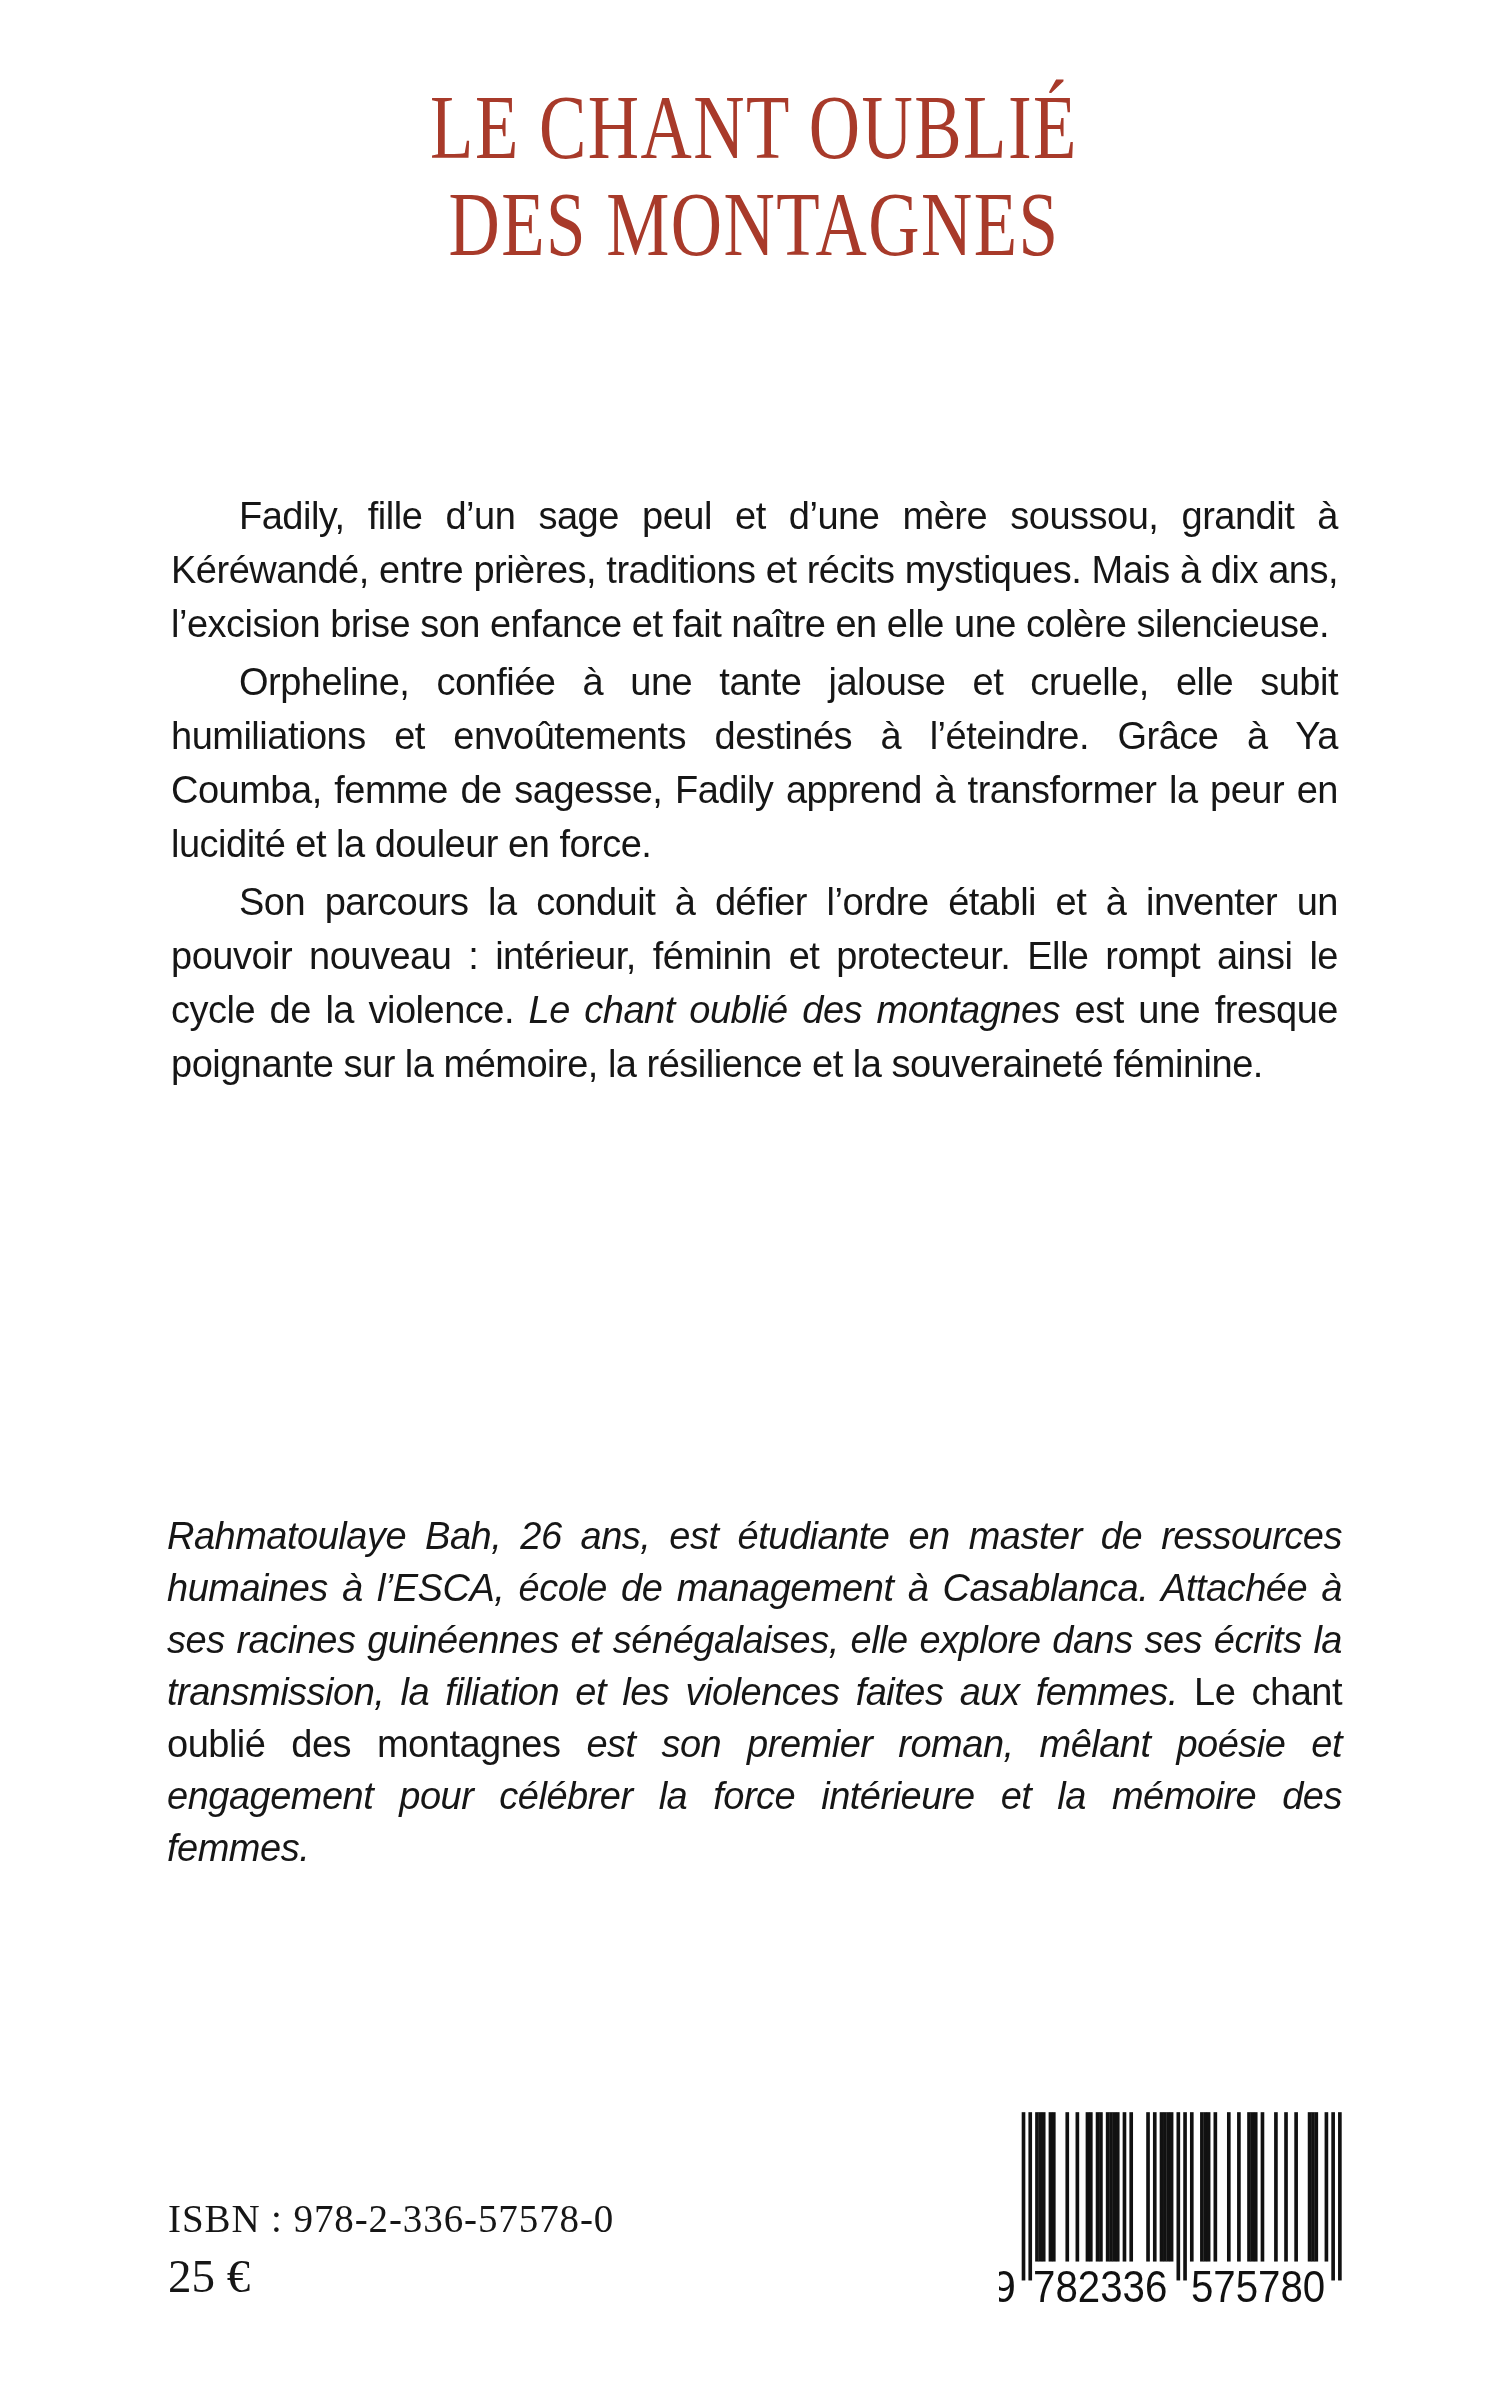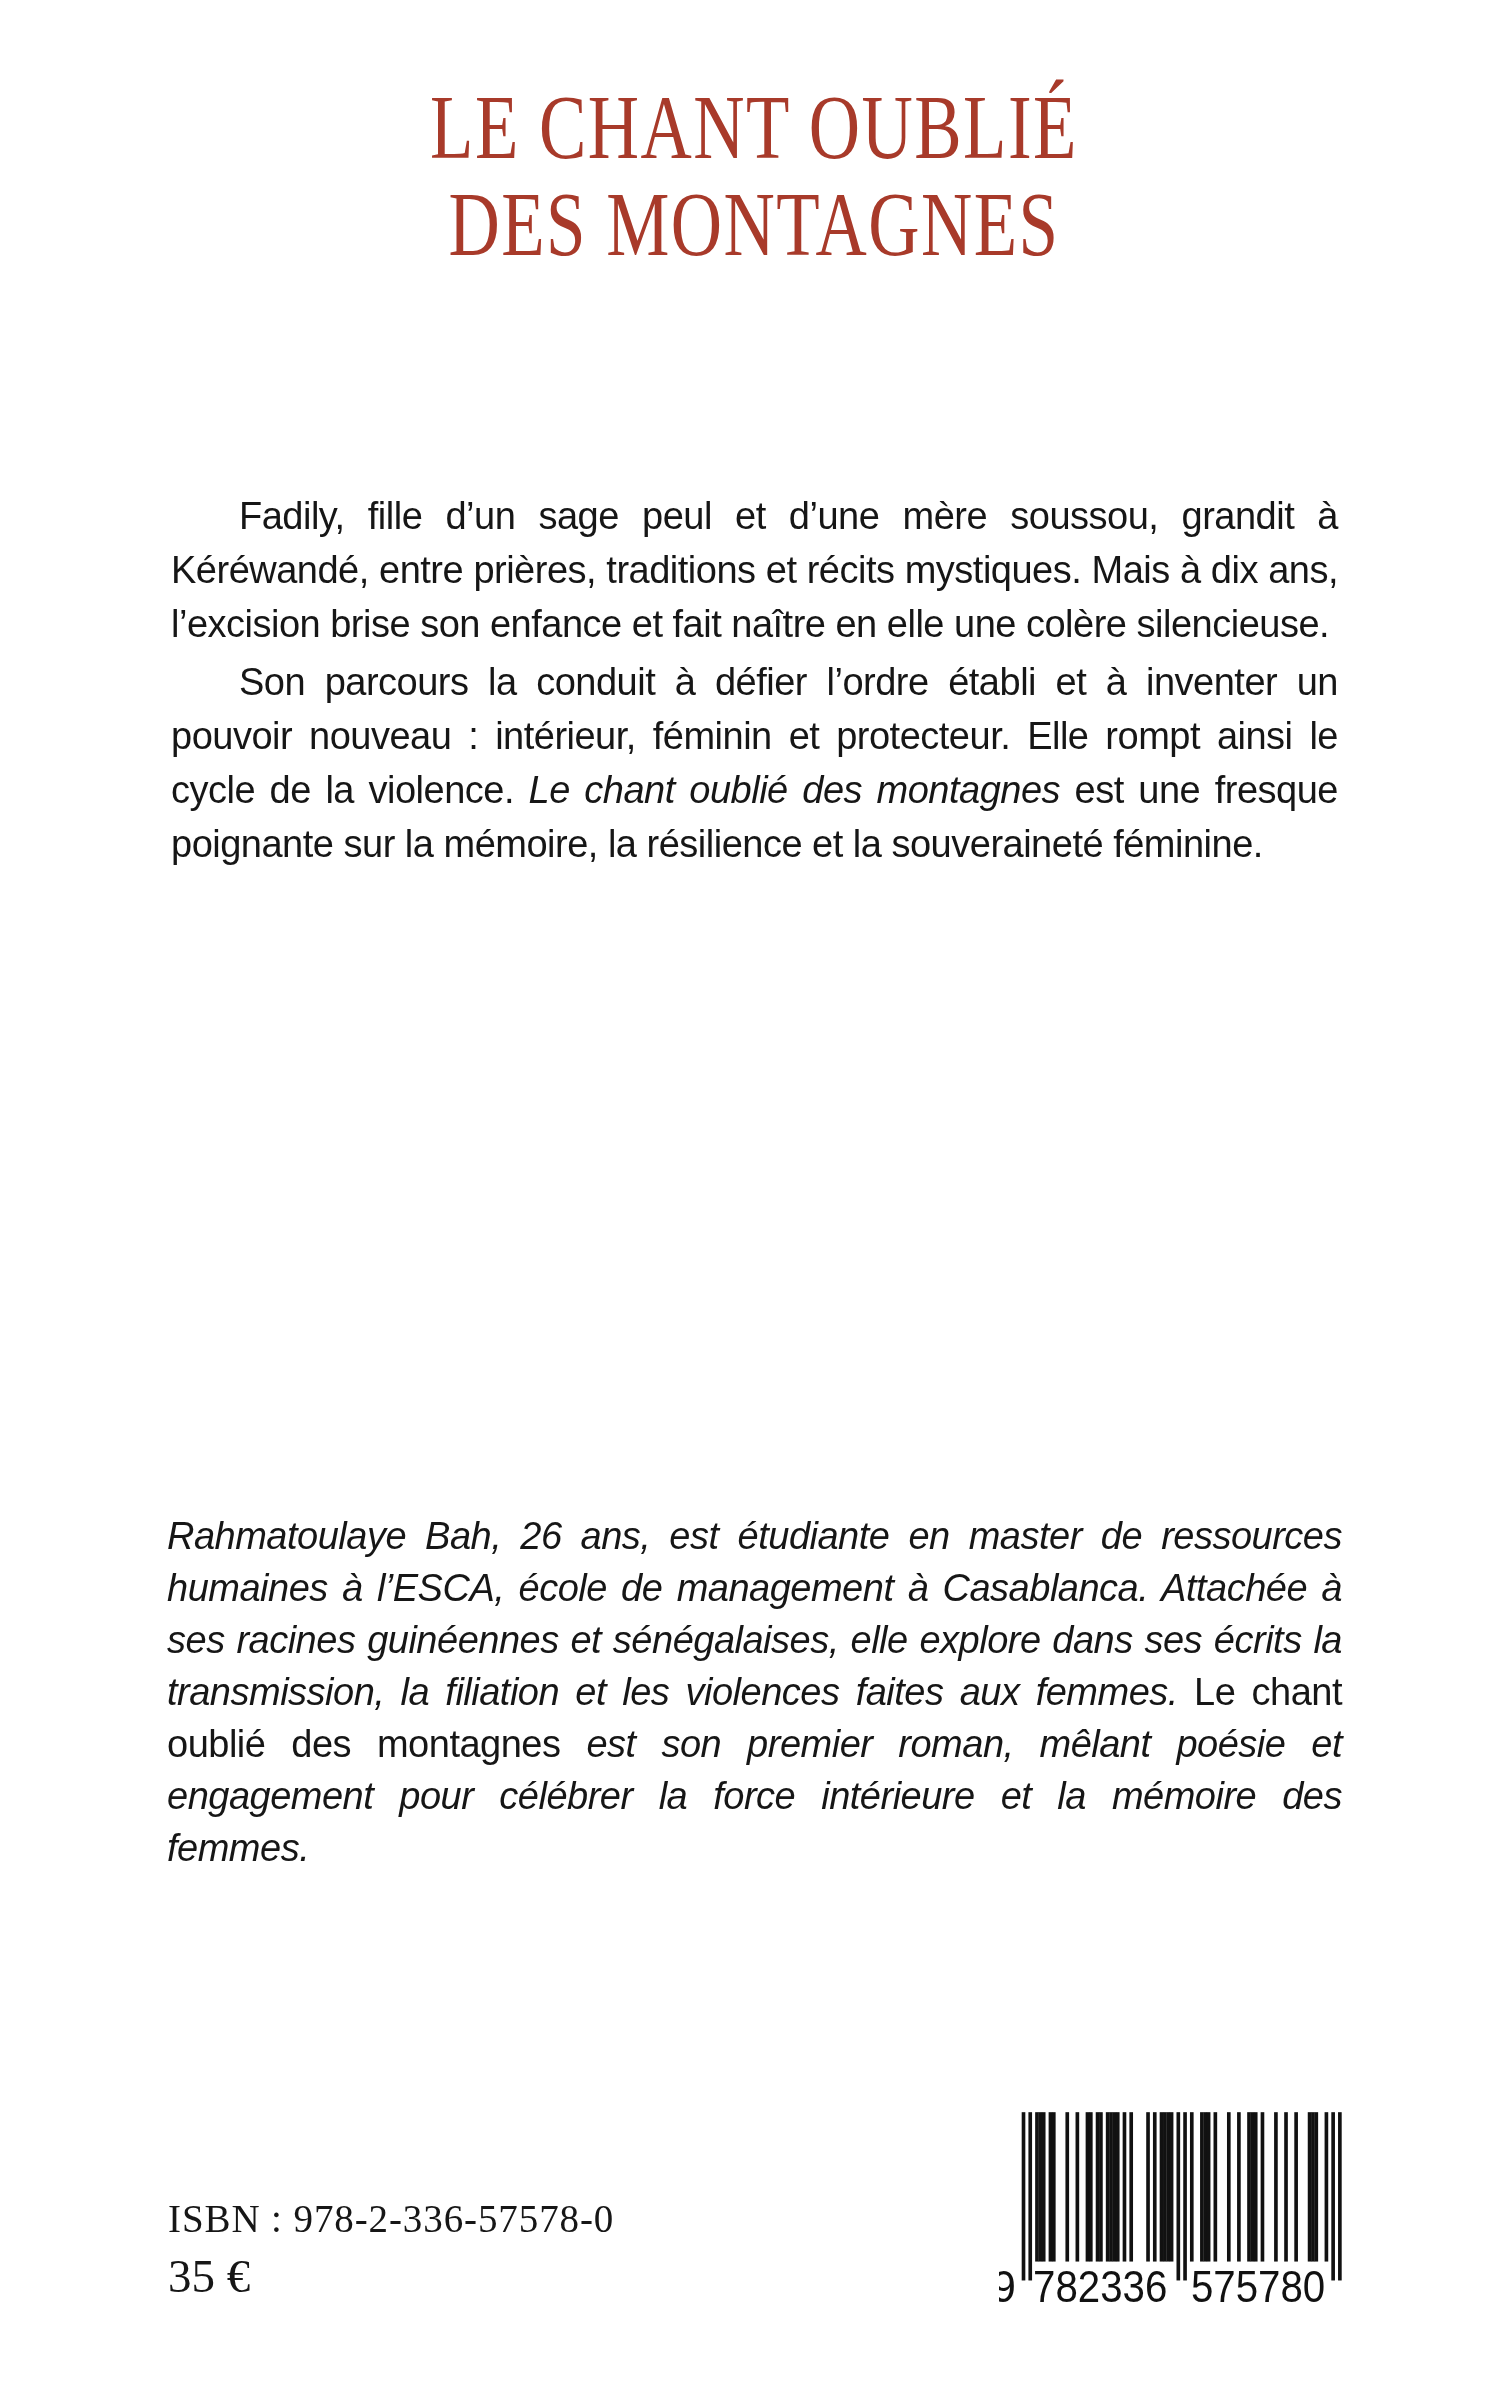--- a/index.html
+++ b/index.html
@@ -87,27 +87,28 @@
 
 <div class="page">
 
   <h1 class="title">
     <span class="title-line" style="color: rgb(168, 58, 42);">LE CHANT OUBLIÉ</span>
     <span class="title-line" style="color: rgb(168, 58, 42);">DES MONTAGNES</span>
   </h1>
 
   <div class="synopsis">
     <p class="para"><span class="run-n">Fadily, fille d’un sage peul et d’une mère soussou, grandit à Kéréwandé, entre prières, traditions et récits mystiques. Mais à dix ans, l’excision brise son enfance et fait naître en elle une colère silencieuse.</span></p>
+    <p class="para"><span class="run-n">Orpheline, confiée à une tante jalouse et cruelle, elle subit humiliations et envoûtements destinés à l’éteindre. Grâce à Ya Coumba, femme de sagesse, Fadily apprend à transformer la peur en lucidité et la douleur en force.</span></p>
     <p class="para"><span class="run-n">Son parcours la conduit à défier l’ordre établi et à inventer un pouvoir nouveau : intérieur, féminin et protecteur. Elle rompt ainsi le cycle de la violence. </span><span class="run-i">Le chant oublié des montagnes</span><span class="run-n"> est une fresque poignante sur la mémoire, la résilience et la souveraineté féminine.</span></p>
   </div>
 
   <div class="bio"><span class="run-bi">Rahmatoulaye Bah</span><span class="run-i">, 26 ans, est étudiante en master de ressources humaines à l’ESCA, école de management à Casablanca. Attachée à ses racines guinéennes et sénégalaises, elle explore dans ses écrits la transmission, la filiation et les violences faites aux femmes. </span><span class="run-n">Le chant oublié des montagnes</span><span class="run-i"> est son premier roman, mêlant poésie et engagement pour célébrer la force intérieure et la mémoire des femmes.</span></div>
 
   <div class="isbn">ISBN : 978-2-336-57578-0</div>
-  <div class="price">35 €</div>
+  <div class="price">25 €</div>
 
   <div class="barcode"><svg width="346" height="197" viewBox="0 0 366 208">
         <rect x="24.00" y="0" width="3.86" height="178" fill="#111111"></rect>
         <rect x="31.12" y="0" width="3.86" height="178" fill="#111111"></rect>
         <rect x="38.24" y="0" width="3.86" height="158" fill="#111111"></rect>
         <rect x="41.80" y="0" width="3.86" height="158" fill="#111111"></rect>
         <rect x="45.36" y="0" width="3.86" height="158" fill="#111111"></rect>
         <rect x="52.48" y="0" width="3.86" height="158" fill="#111111"></rect>
         <rect x="56.04" y="0" width="3.86" height="158" fill="#111111"></rect>
         <rect x="70.28" y="0" width="3.86" height="158" fill="#111111"></rect>

